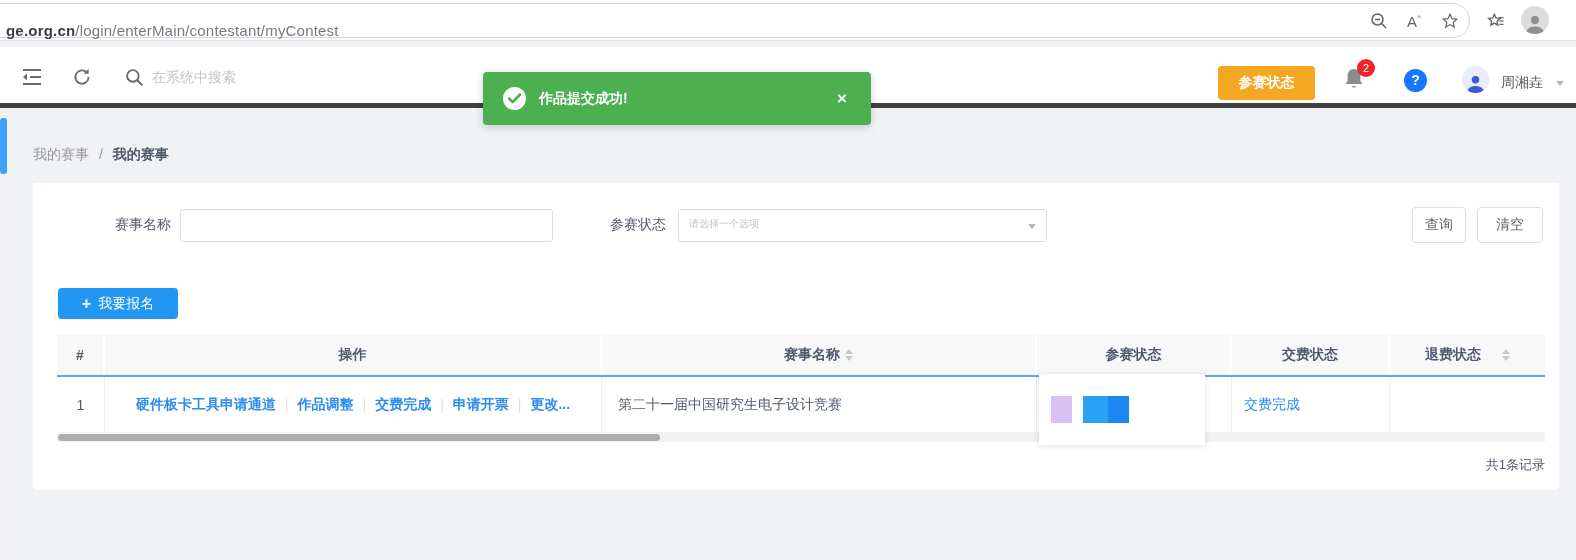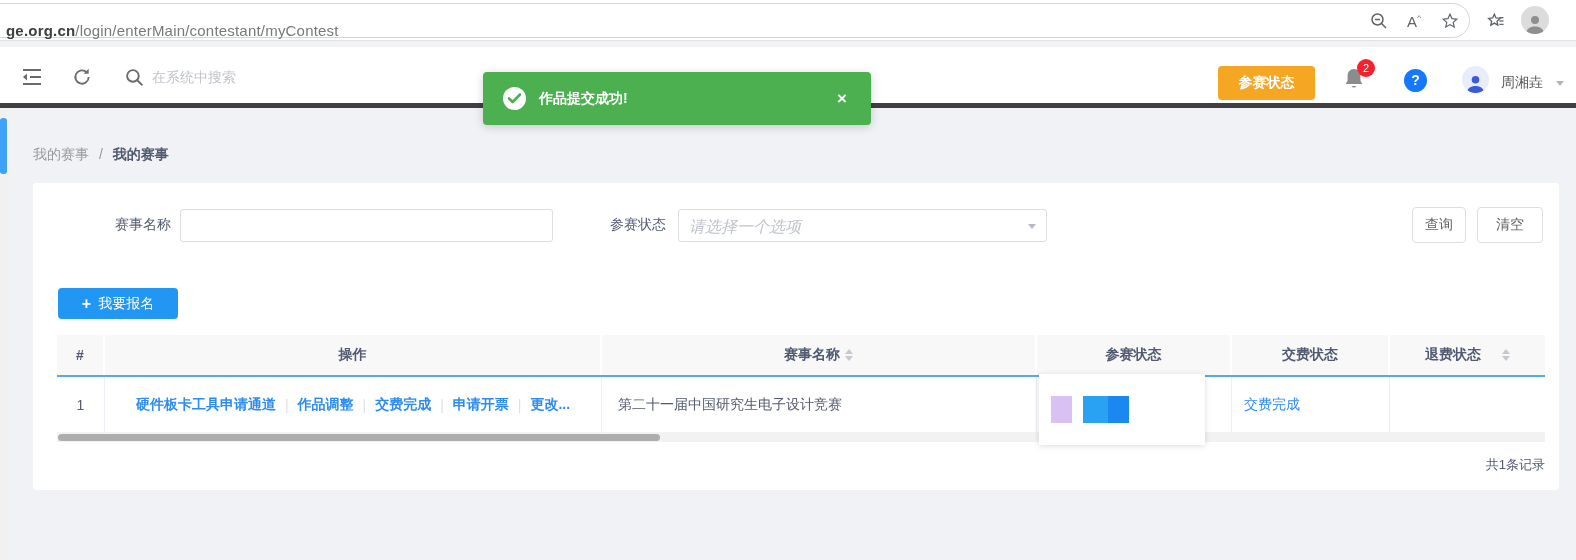--- a/index.html
+++ b/index.html
@@ -41,21 +41,21 @@
   
   .breadcrumb { position:absolute; left:33px; top:146px; font-size:14px; }
   .crumb-prev { color:#999; }
   .crumb-sep { color:#999; margin:0 6px; }
   .crumb-cur { color:#515a6e; font-weight:bold; }
   
   .card { position:absolute; left:33px; top:183px; width:1526px; height:307px; background:#fff; border-radius:3px; }
   .f-label { position:absolute; top:33px; font-size:14px; color:#515a6e; }
   .f-input { position:absolute; left:147px; top:26px; width:373px; height:33px; border:1px solid #dcdee2; border-radius:3px; font-size:14px; padding:0 8px; outline:none; font-family:inherit; color:#515a6e; }
   .f-select { position:absolute; left:645px; top:26px; width:369px; height:33px; border:1px solid #dcdee2; border-radius:3px; background:#fff; cursor:pointer; }
-  .f-select .ph { position:absolute; left:10px; top:7px; color:#c0c4cc; font-size:16px;font-style:italic; }
+  .f-select .ph { position:absolute; left:10px; top:7px; color:#c0c4cc; font-size:10px; }
   .sel-caret { position:absolute; right:10px; top:14px; width:0; height:0; border-left:4px solid transparent; border-right:4px solid transparent; border-top:5px solid #b5b9c4; }
   .f-btn { position:absolute; top:24px; height:36px; background:#fff; border:1px solid #dcdee2; border-radius:4px; font-size:14px; color:#606266; font-family:inherit; cursor:pointer; }
   .btn-query { left:1379px; width:54px; }
   .btn-clear { left:1444px; width:66px; }
   .register-btn { position:absolute; left:25px; top:105px; width:120px; height:31px; background:#2196f3; border:none; border-radius:4px; color:#fff; font-size:14px; font-family:inherit; cursor:pointer; display:flex; align-items:center; justify-content:center; gap:7px; }
   .register-btn .plus { font-size:16px; font-weight:bold; line-height:1; }
   
   .tbl { position:absolute; left:24px; top:152px; width:1488px; }
   .tbl-head { display:flex; height:40px; }
   .th { background:#f8f8f9; color:#515a6e; font-weight:bold; font-size:14px; display:flex; align-items:center; justify-content:center; border-right:2px solid #fff; gap:5px; }

